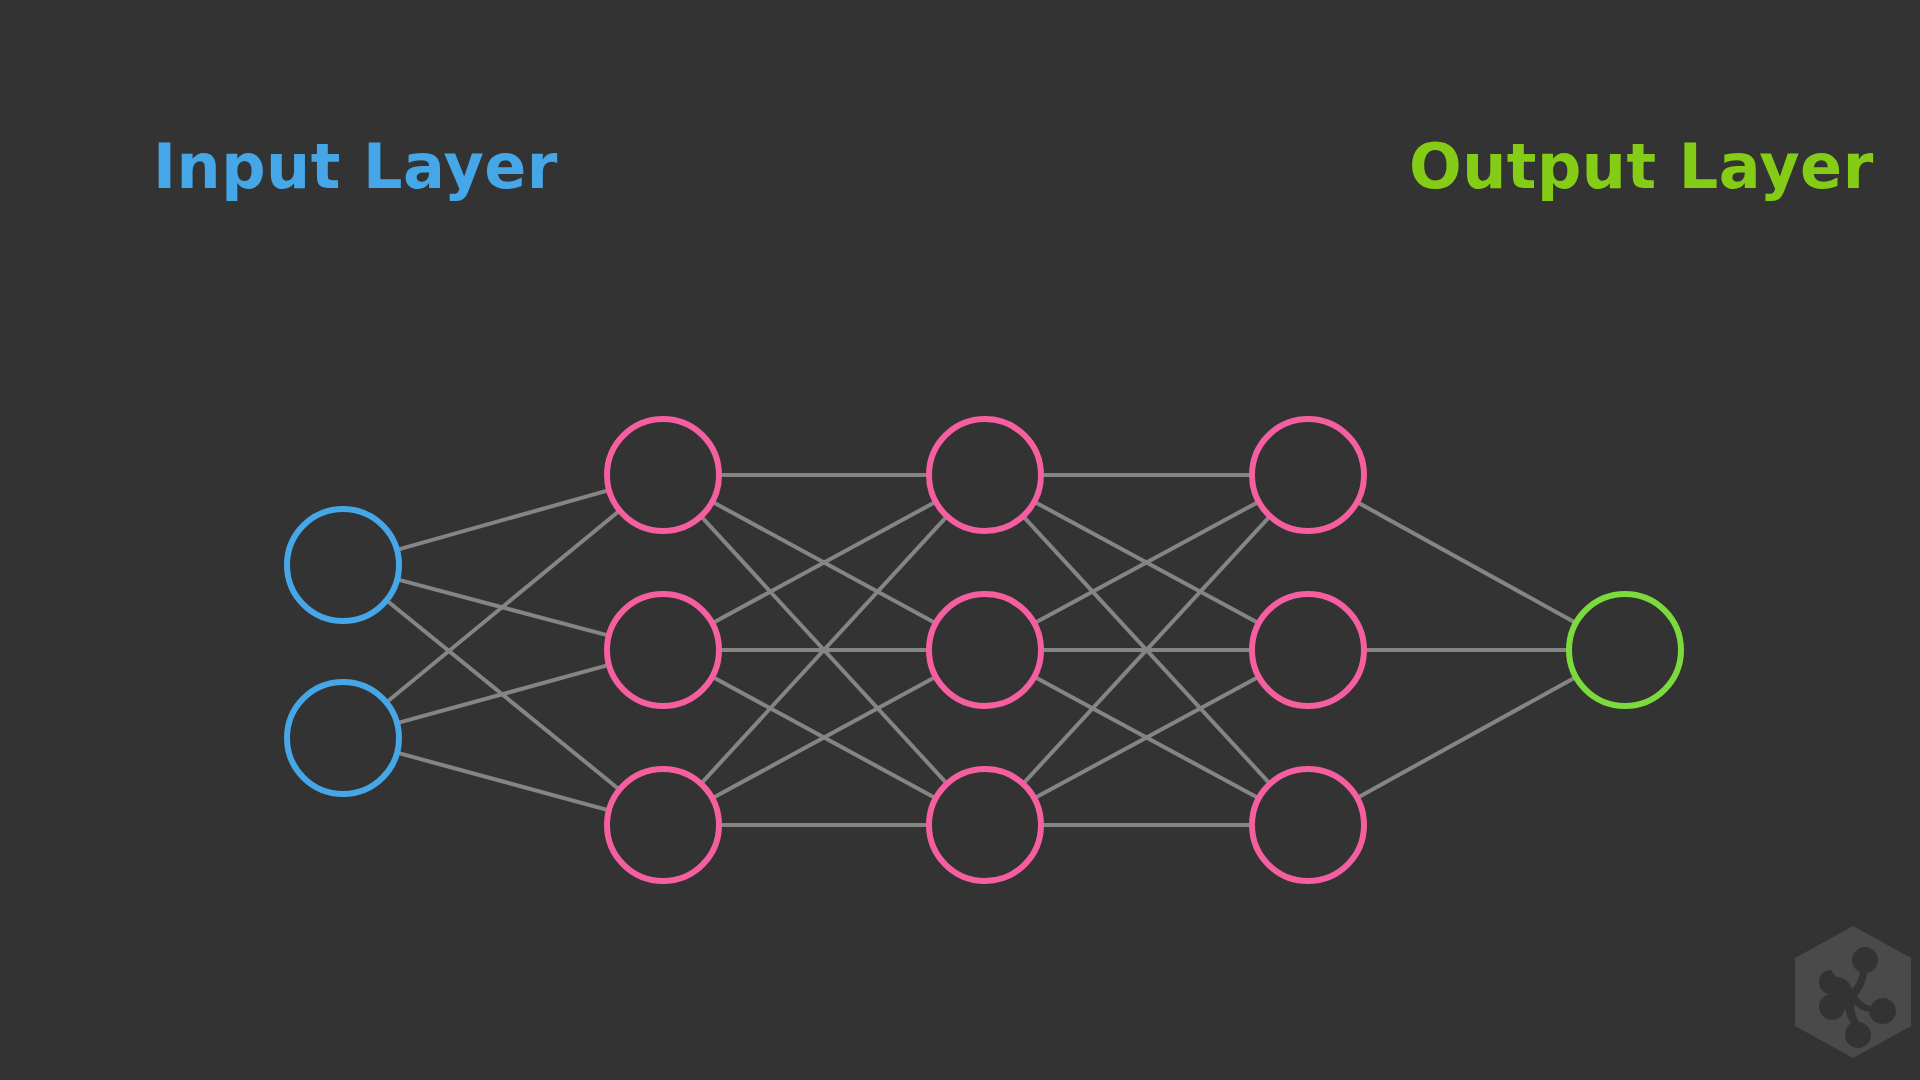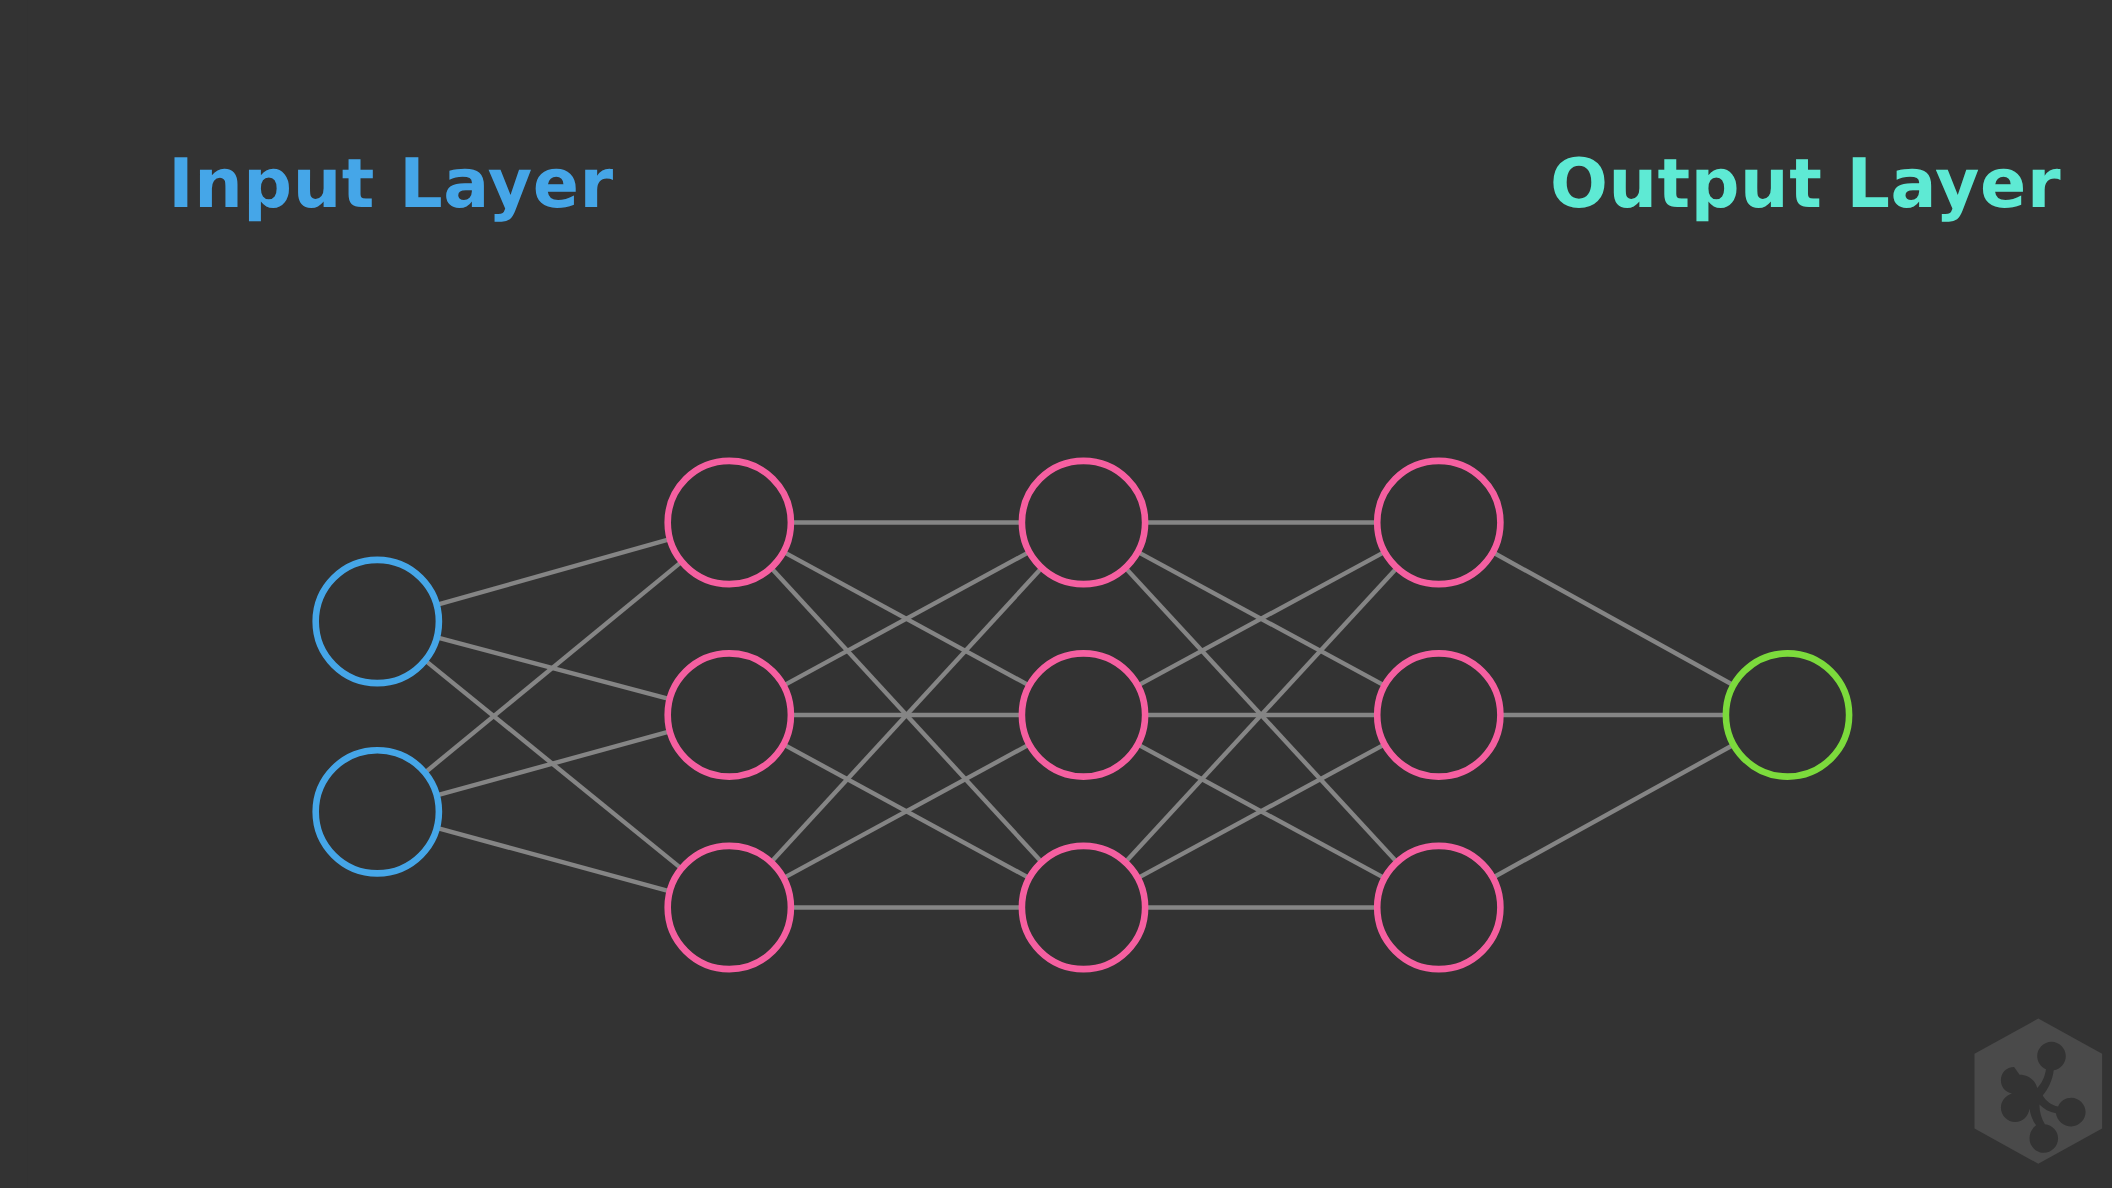--- a/index.html
+++ b/index.html
@@ -93,21 +93,21 @@
         <circle cx="1283" cy="475" r="56" fill="none" stroke="#F55FA0" stroke-width="6"></circle>
         <circle cx="1283" cy="650" r="56" fill="none" stroke="#F55FA0" stroke-width="6"></circle>
         <circle cx="1283" cy="825" r="56" fill="none" stroke="#F55FA0" stroke-width="6"></circle>
         <circle cx="1600" cy="650" r="56" fill="none" stroke="#7CDB3C" stroke-width="6"></circle>
       </g>
   </svg>
 
   <div class="layer-label" id="label-input" style="color: rgb(69, 166, 232);">Input Layer</div>
 
 
-  <div class="layer-label" id="label-output" style="color: #5eead4;">Output Layer</div>
+  <div class="layer-label" id="label-output" style="color: #84cc16;">Output Layer</div>
 
   <svg id="watermark" viewBox="0 0 132 140" xmlns="http://www.w3.org/2000/svg">
     <path d="M66 4 L124 36 L124 104 L66 136 L8 104 L8 36 Z" fill="#4A4A4A"></path>
     <path fill="#333333" d="M44 48
              c-7 0 -12 5 -12 12 c0 6 4 11 10 12
              c-6 2 -10 7 -10 13 c0 7 6 13 13 13
              c7 0 12 -5 13 -12
              c1 6 3 11 6 15
              c-4 3 -6 7 -6 12 c0 7 6 13 13 13
              c7 0 13 -6 13 -13 c0 -7 -5 -12 -12 -13

